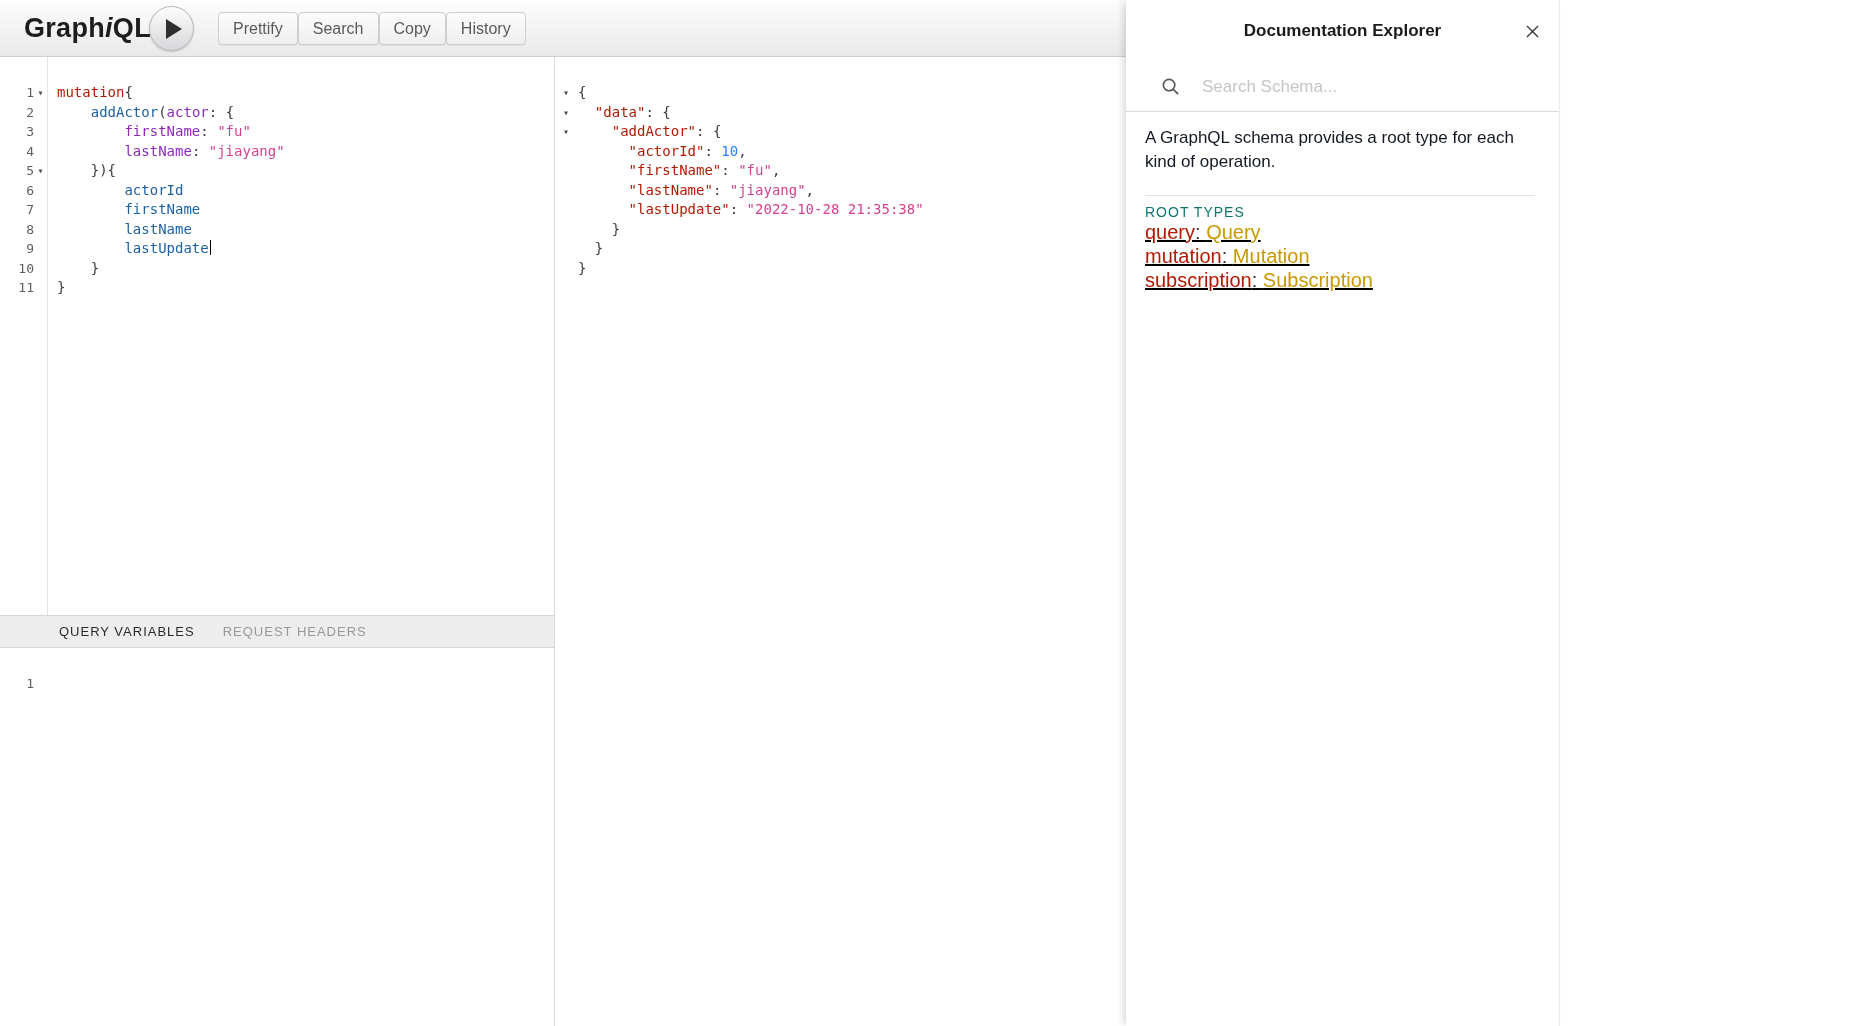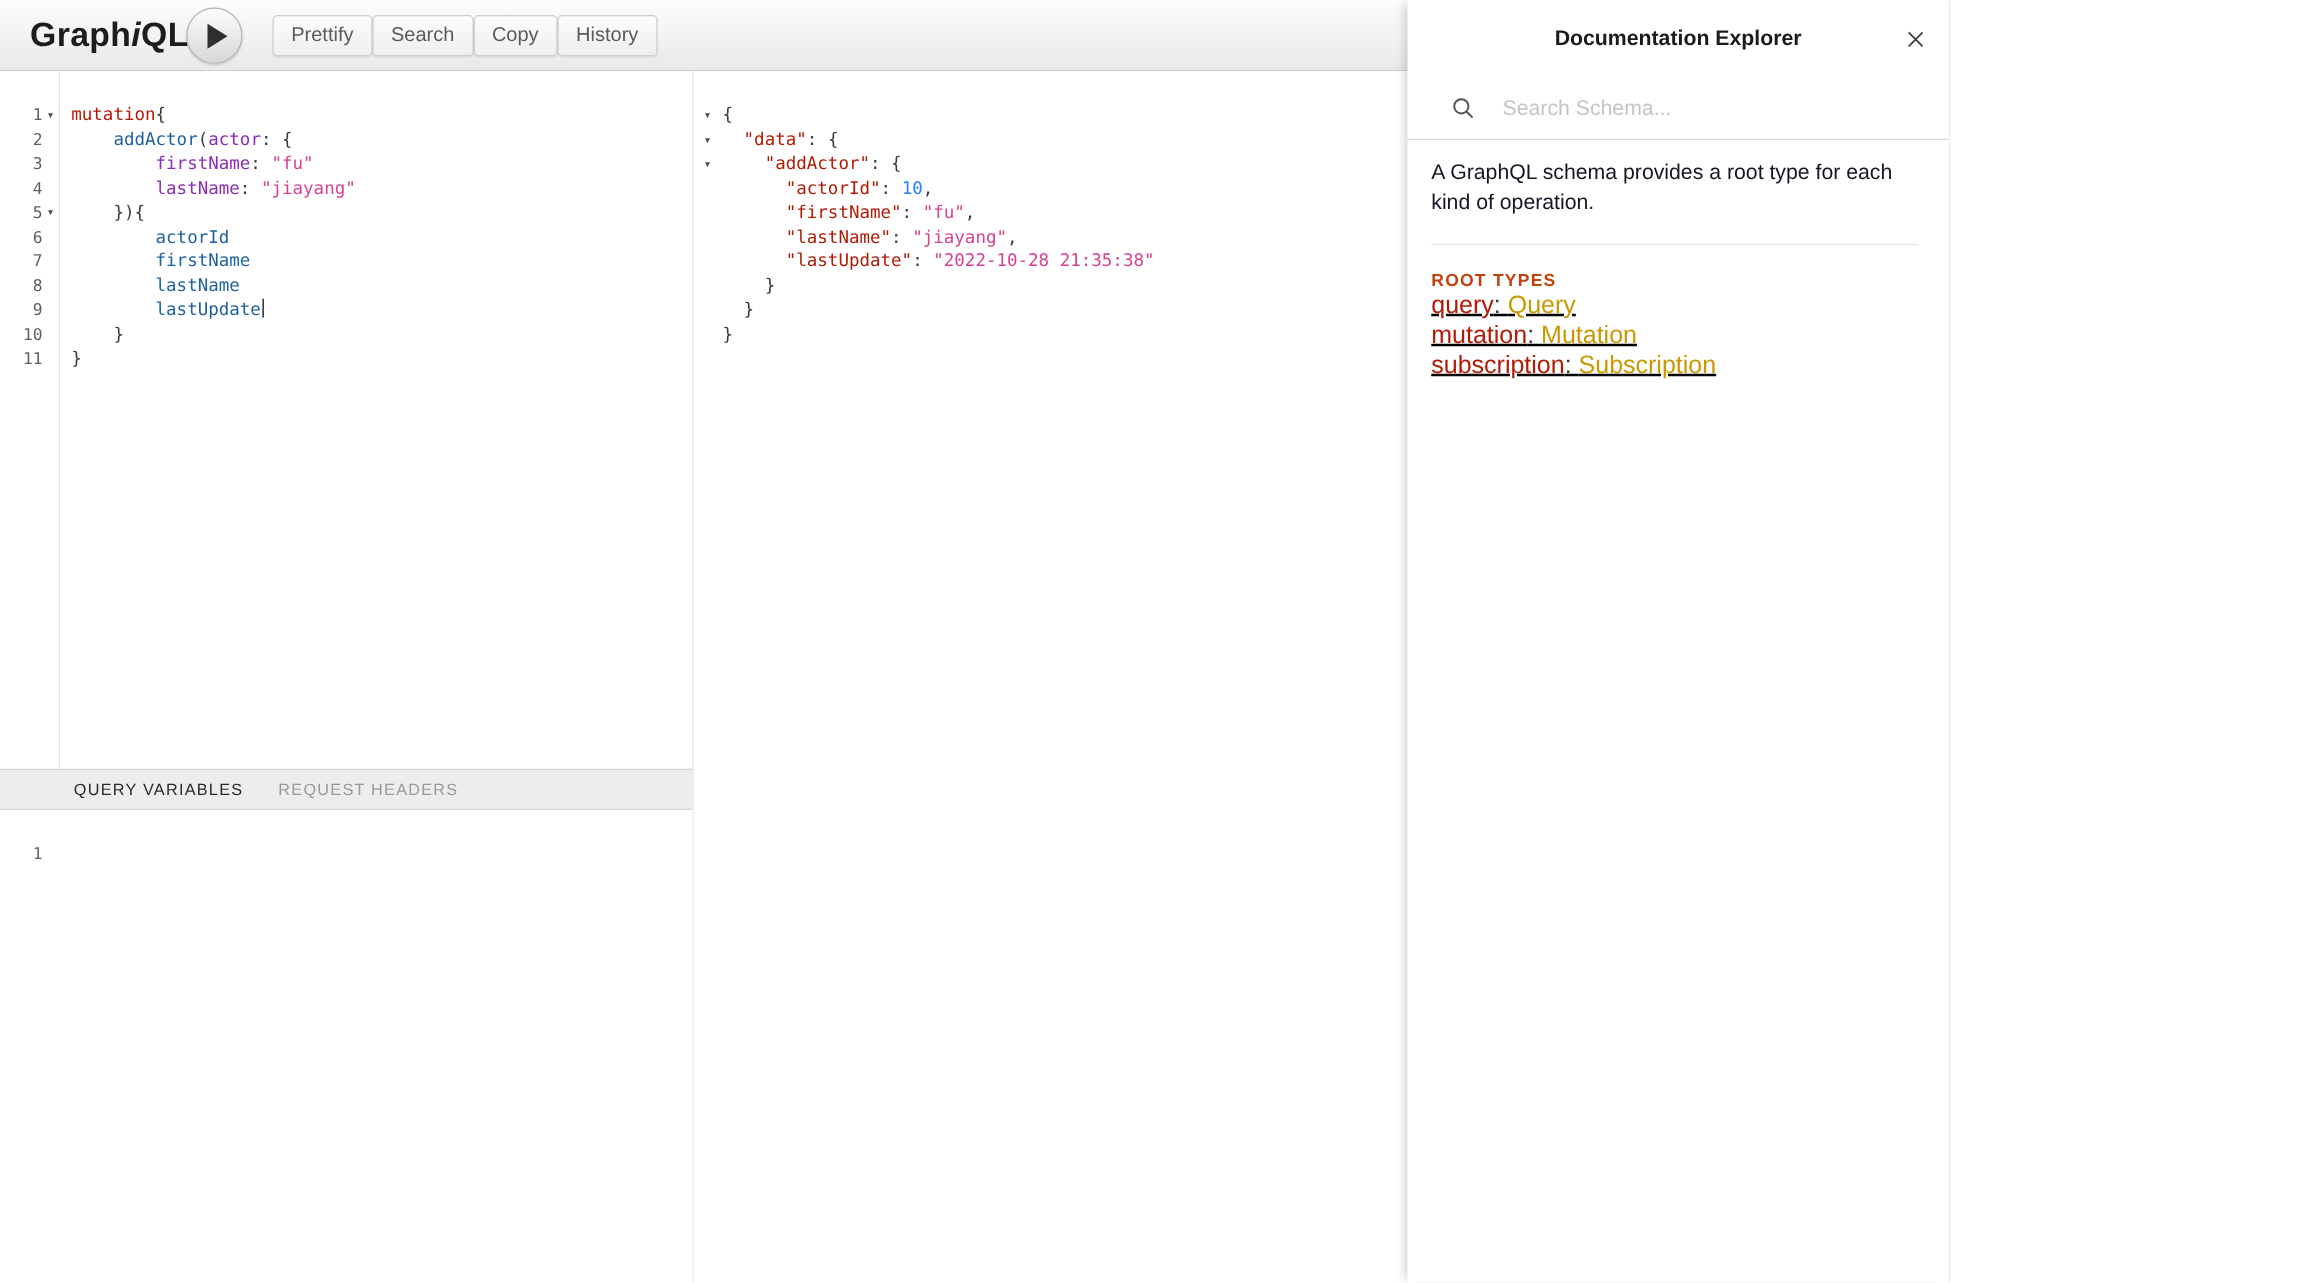--- a/index.html
+++ b/index.html
@@ -66,21 +66,21 @@
   .doc-title { font-size:17px; font-weight:bold; color:#1a1a1a; }
   .doc-close { position:absolute; right:16px; top:20px; width:22px; height:22px; background:none; border:none;
                cursor:pointer; padding:0; display:flex; align-items:center; justify-content:center; }
   .doc-search { height:50px; display:flex; align-items:center; padding-left:35px; gap:22px;
                 border-bottom:1px solid #d9d9d9; }
   .doc-search input { border:none; outline:none; font-size:17px; color:#333; width:320px; font-family:inherit; background:transparent; }
   .doc-search input::placeholder { color:#c5c5c5; }
   .doc-content { padding:14px 24px 0 19px; }
   .doc-intro { font-size:17px; color:#141823; line-height:24px; }
   .doc-divider { height:1px; background:#e3e3e3; margin-top:21px; }
-  .doc-section-title { margin-top:20px; font-size:14px; font-weight:bold; color:#c2410c; letter-spacing:1px; }
+  .doc-section-title { margin-top:8px; font-size:14px; font-weight:normal; color:#0f766e; letter-spacing:1px; }
   .doc-item { font-size:20px; margin-top:1px;text-decoration:underline; }
   .doc-item:first-of-type { margin-top:34px; }
   .doc-item .kw { color:#B11A04; }
   .doc-item .sep { color:#333; white-space:pre; }
   .doc-item .tn { color:#CA9800; cursor:pointer; }
 </style>
 </head>
 <body>
 
 <div class="app">

